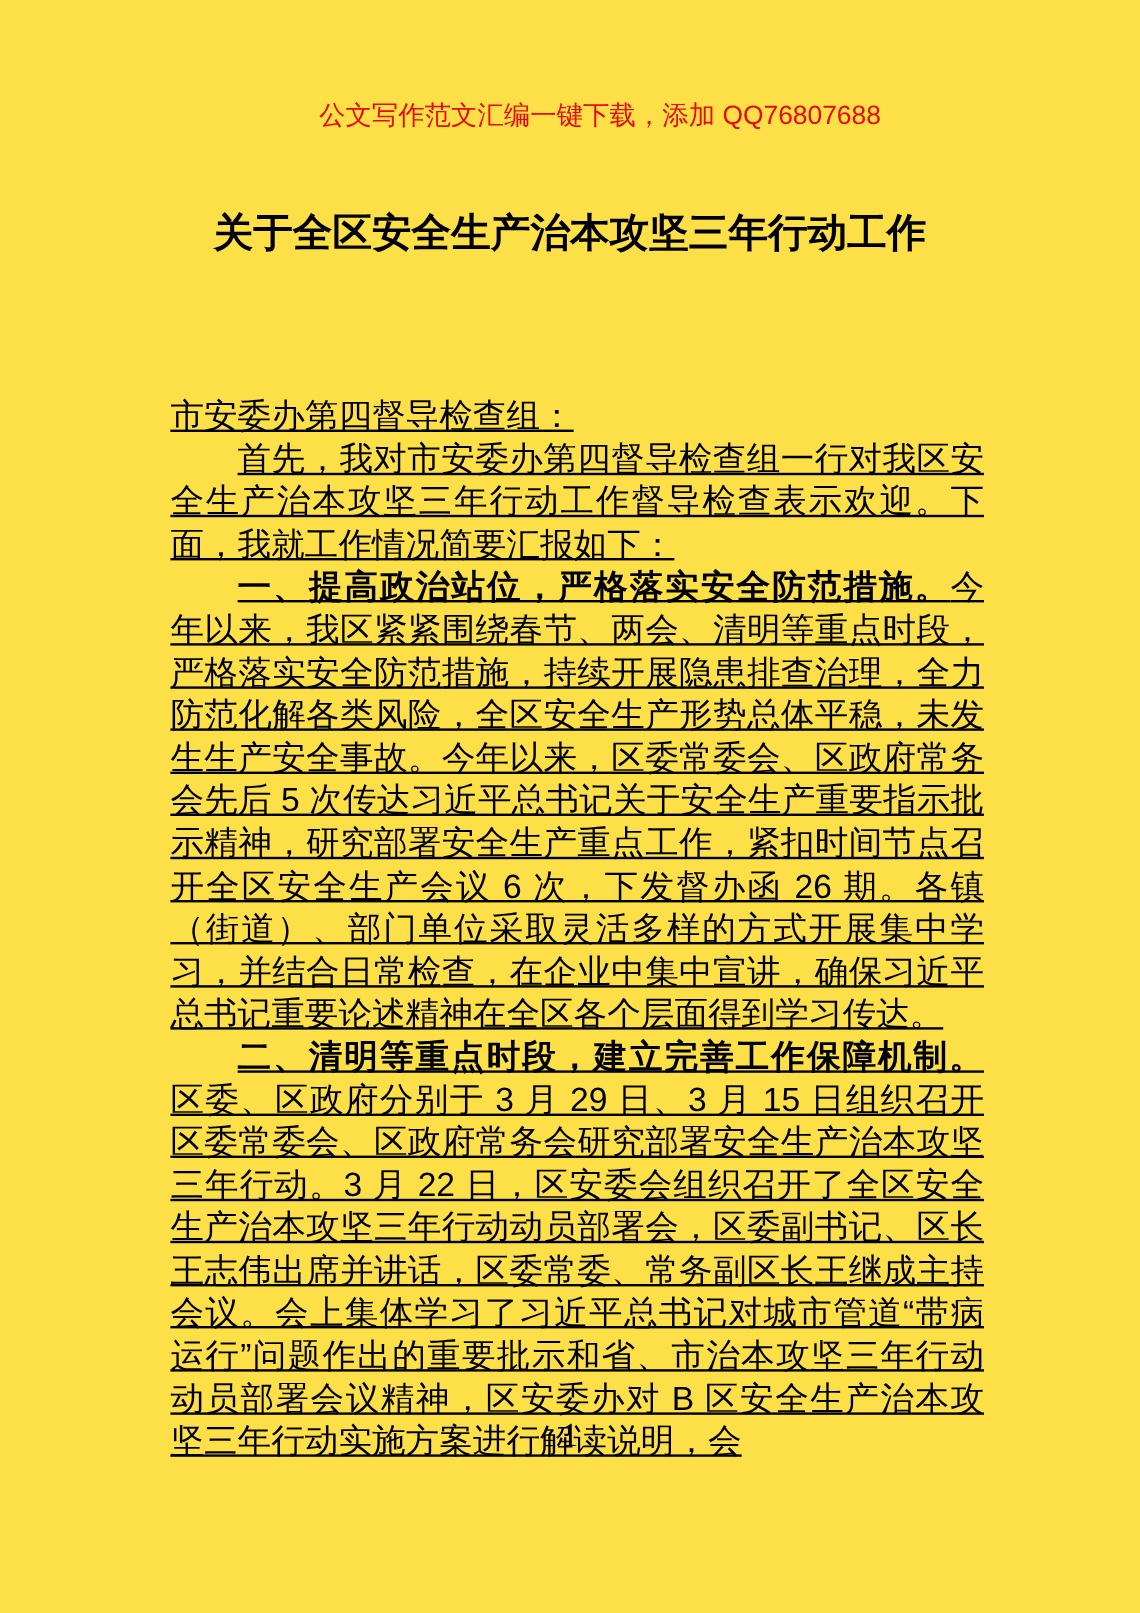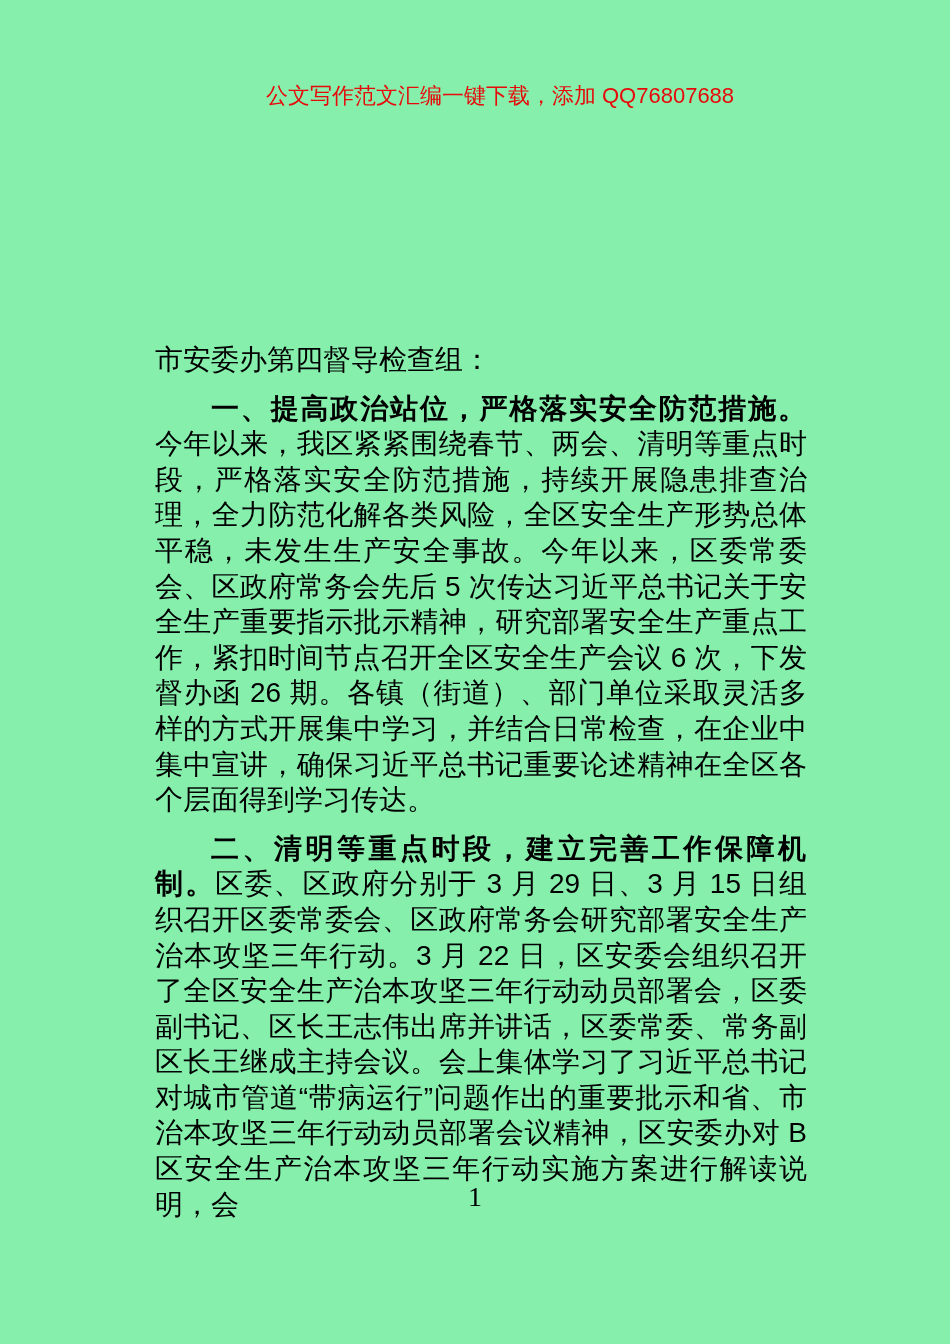--- a/index.html
+++ b/index.html
@@ -42,22 +42,23 @@
     position: absolute;
     top: 329px;
     left: 142px;
     width: 678px;
     font-size: 28px;
     line-height: 35.6px;
     text-align: justify;
     font-family: "Liberation Sans", sans-serif;
   }
   .doc-body p {
-    margin: 13px;
+    margin: 0;
     padding: 0;
+    text-decoration: underline;
   }
   .doc-body p.indent {
     text-indent: 2em;
   }
   .lead {
     font-weight: 700;
     letter-spacing: 1px;
   }
   .page-num {
     position: absolute;
@@ -65,30 +66,32 @@
     left: 0;
     width: 100%;
     text-align: center;
     font-size: 28px;
     font-family: "Liberation Serif", serif;
   }
 </style>
 </head>
 <body>
 
-<div class="page" style="background: #86efac;">
+<div class="page" style="background: #fde047;">
 
   <div class="promo" style="color: rgb(230, 10, 10);">公文写作范文汇编一键下载，添加 QQ76807688</div>
 
   <div class="doc-title">
+    <div>关于全区安全生产治本攻坚三年行动工作</div>
   </div>
 
   <div class="doc-body">
     <p><span class="lead"></span><span>市安委办第四督导检查组：</span></p>
 
+    <p class="indent"><span class="lead"></span><span>首先，我对市安委办第四督导检查组一行对我区安全生产治本攻坚三年行动工作督导检查表示欢迎。下面，我就工作情况简要汇报如下：</span></p>
 
     <p class="indent"><span class="lead">一、提高政治站位，严格落实安全防范措施。</span><span>今年以来，我区紧紧围绕春节、两会、清明等重点时段，严格落实安全防范措施，持续开展隐患排查治理，全力防范化解各类风险，全区安全生产形势总体平稳，未发生生产安全事故。今年以来，区委常委会、区政府常务会先后 5 次传达习近平总书记关于安全生产重要指示批示精神，研究部署安全生产重点工作，紧扣时间节点召开全区安全生产会议 6 次，下发督办函 26 期。各镇（街道）、部门单位采取灵活多样的方式开展集中学习，并结合日常检查，在企业中集中宣讲，确保习近平总书记重要论述精神在全区各个层面得到学习传达。</span></p>
 
     <p class="indent"><span class="lead">二、清明等重点时段，建立完善工作保障机制。</span><span>区委、区政府分别于 3 月 29 日、3 月 15 日组织召开区委常委会、区政府常务会研究部署安全生产治本攻坚三年行动。3 月 22 日，区安委会组织召开了全区安全生产治本攻坚三年行动动员部署会，区委副书记、区长王志伟出席并讲话，区委常委、常务副区长王继成主持会议。会上集体学习了习近平总书记对城市管道“带病运行”问题作出的重要批示和省、市治本攻坚三年行动动员部署会议精神，区安委办对 B 区安全生产治本攻坚三年行动实施方案进行解读说明，会</span></p>
   </div>
 
   <div class="page-num">1</div>
 
 </div>
 

